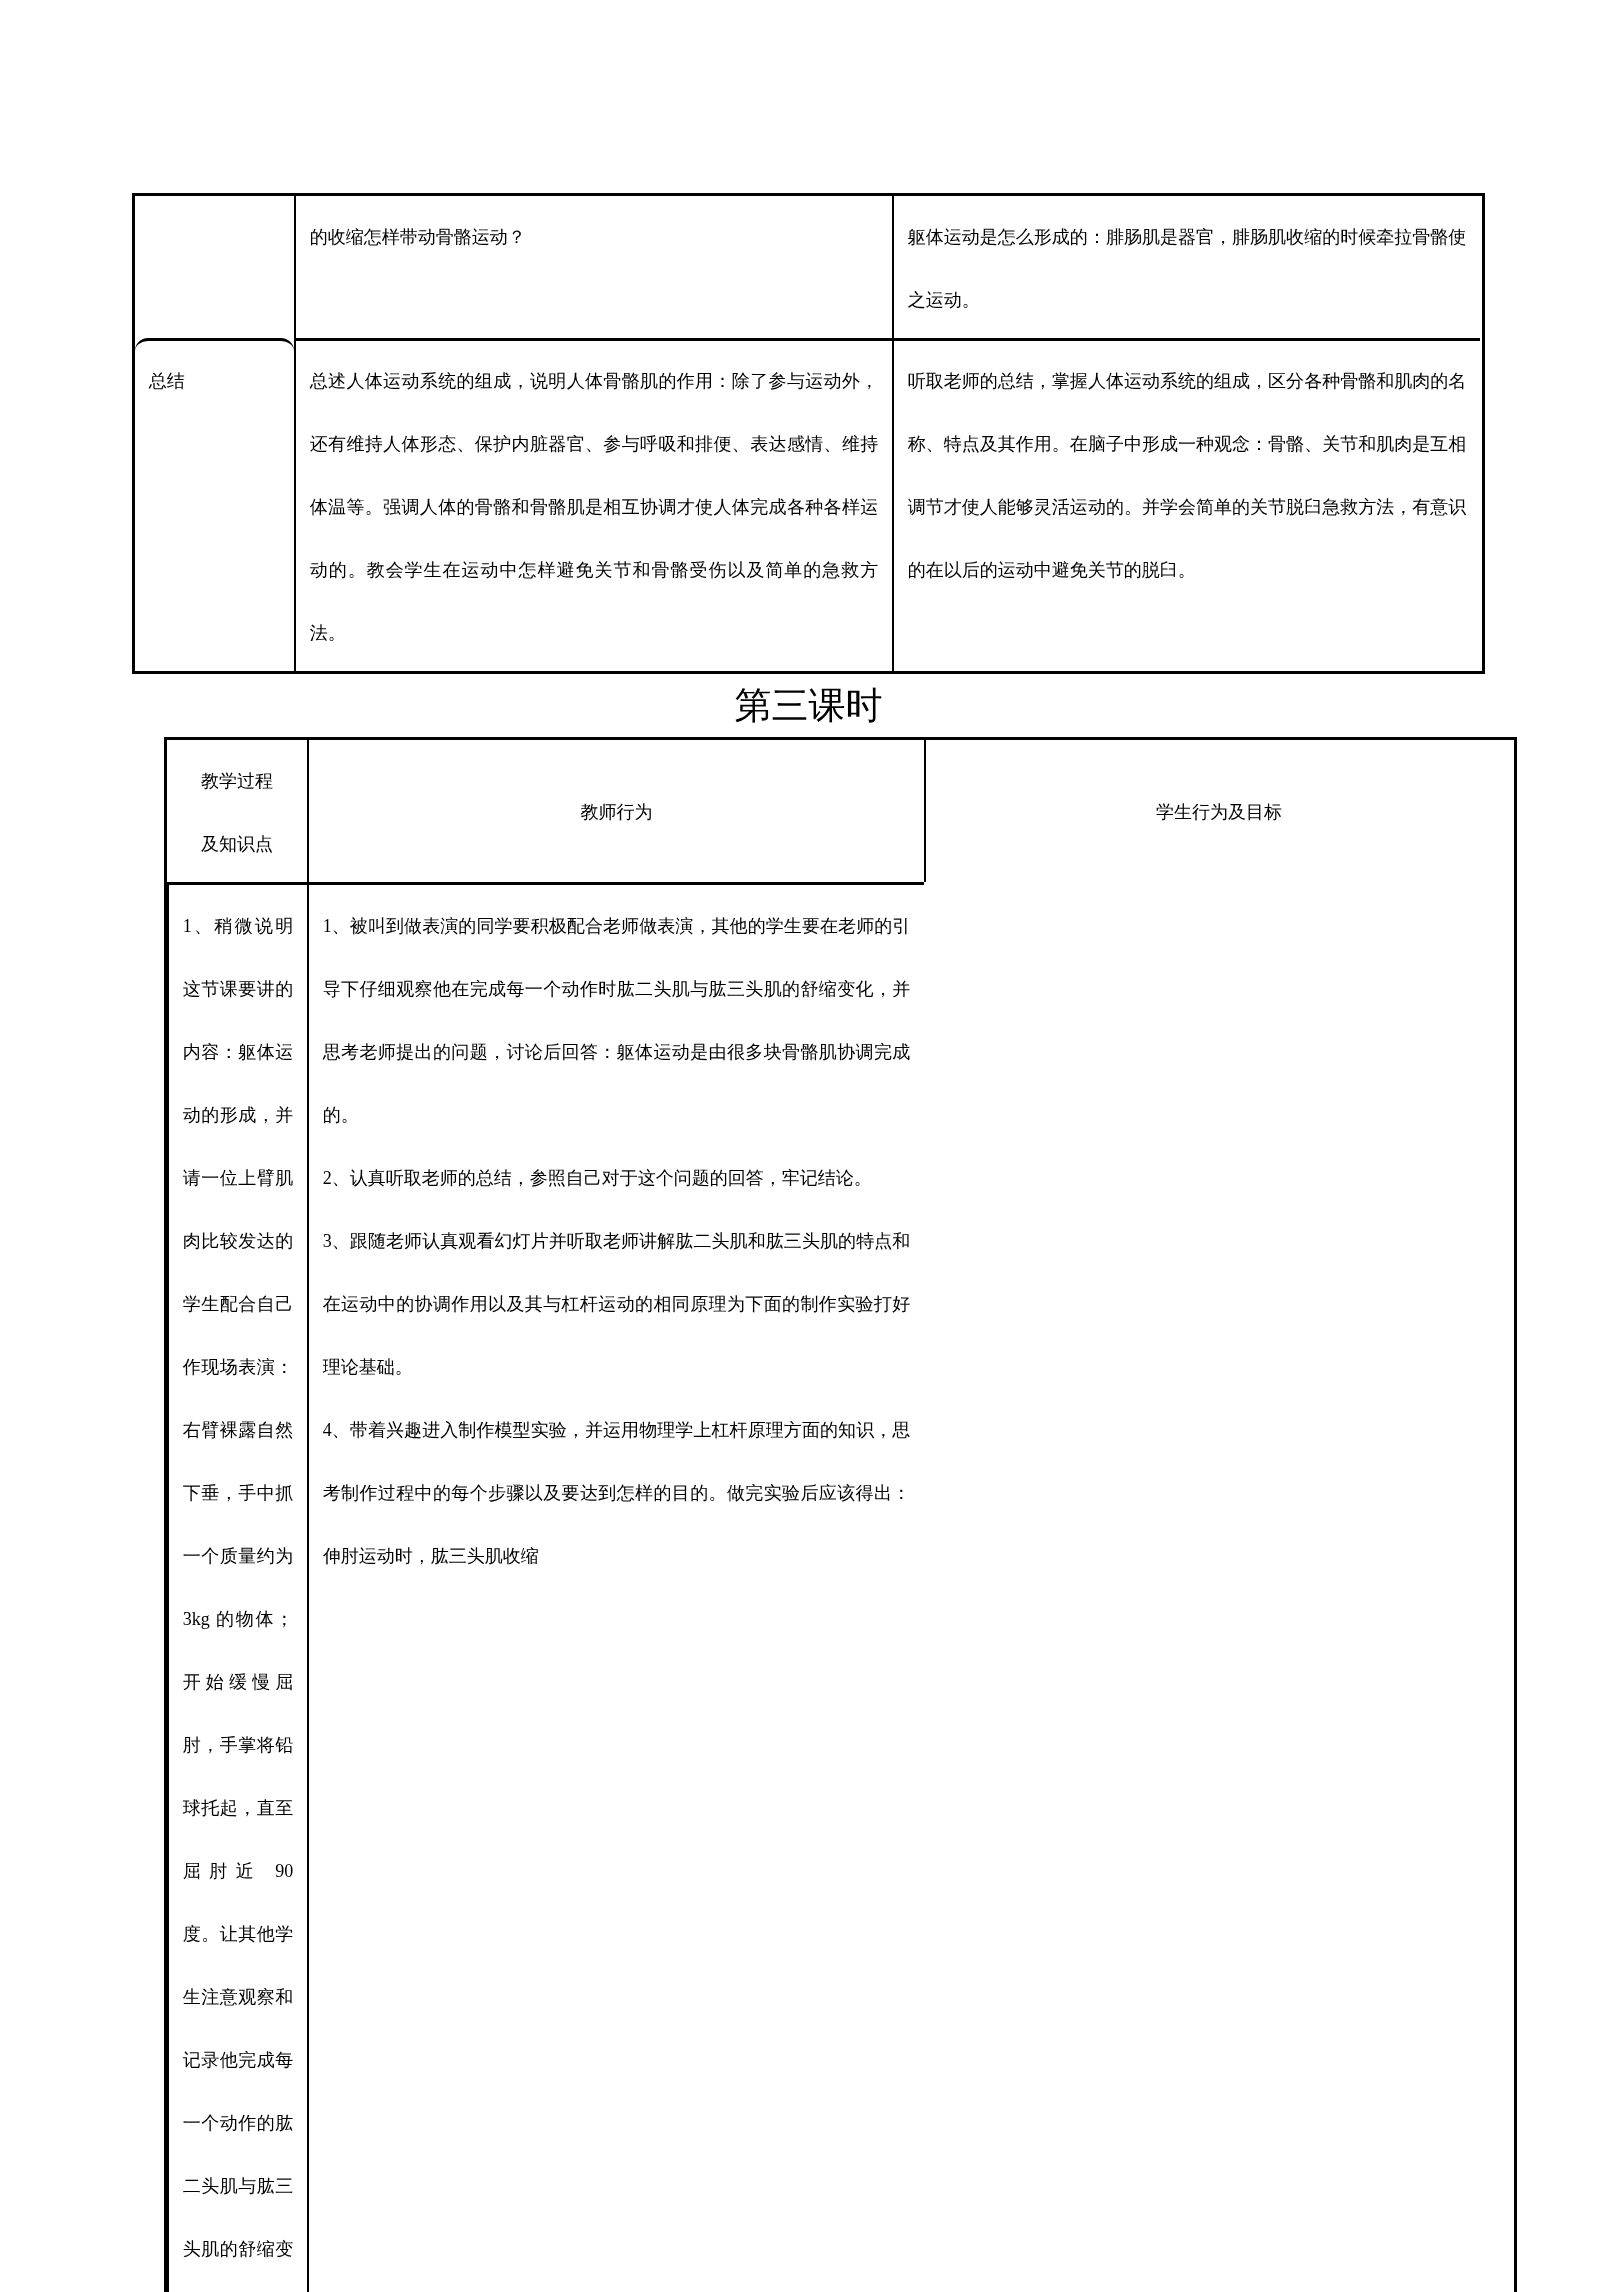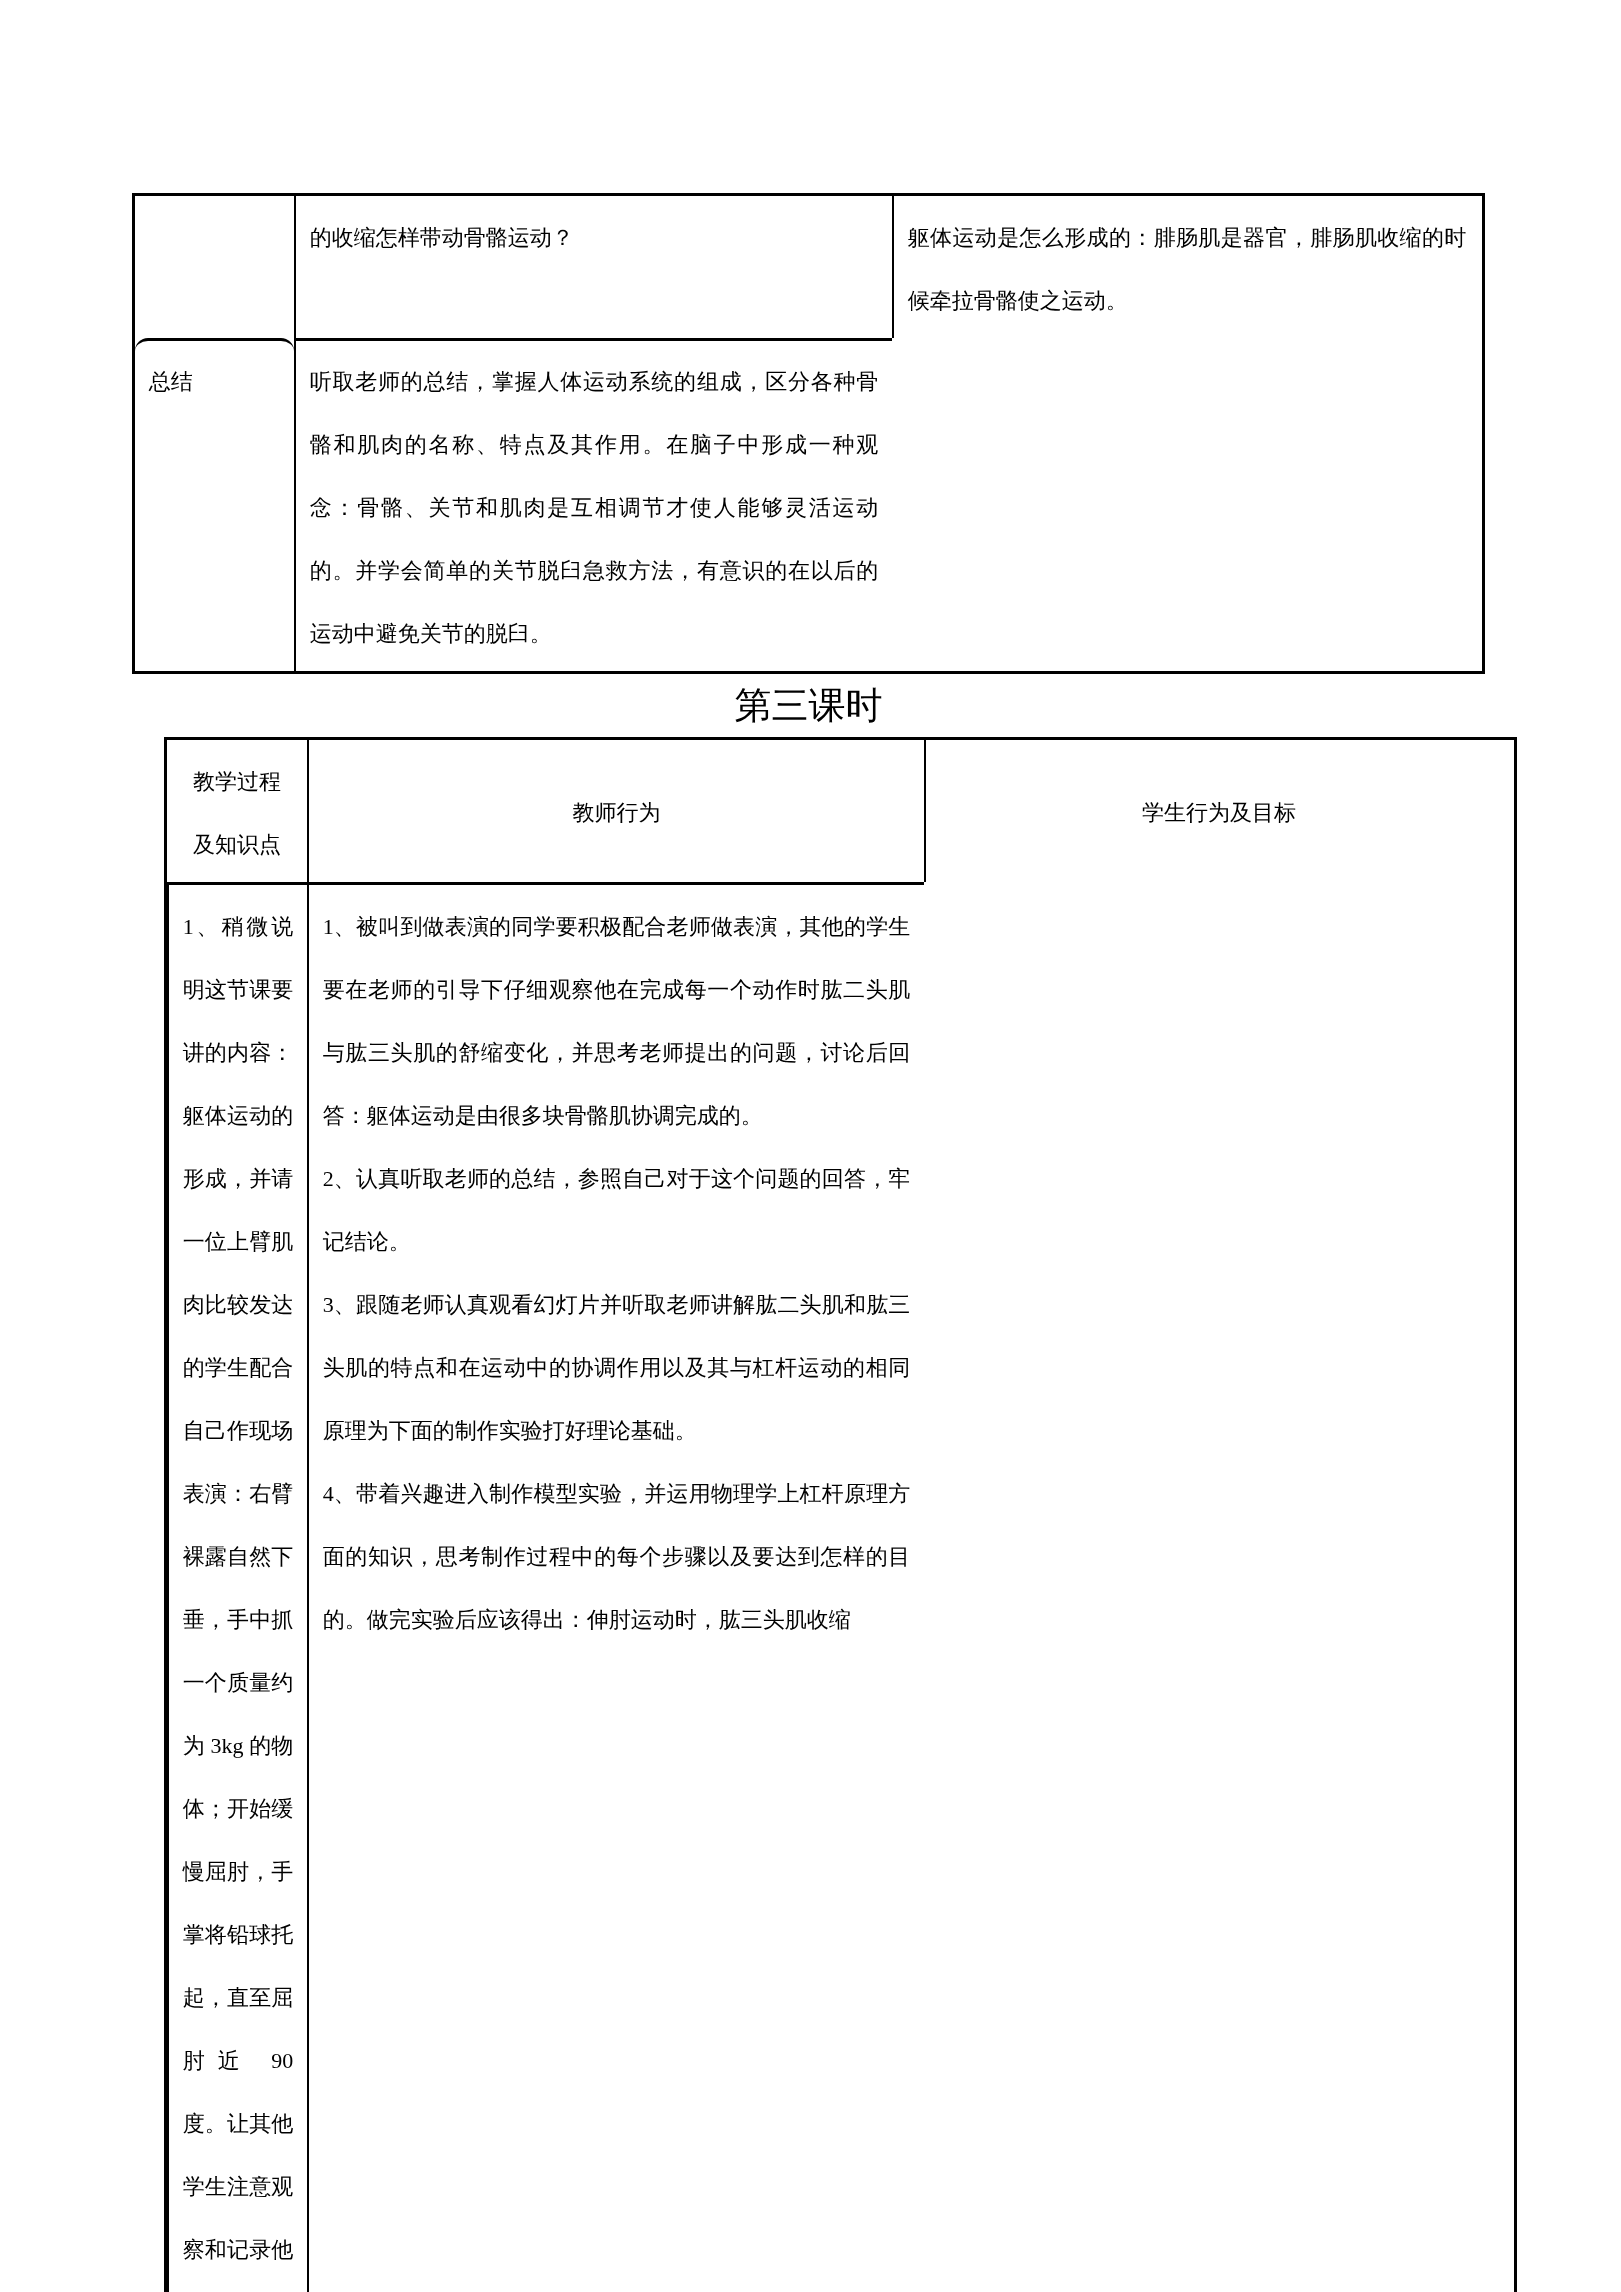--- a/index.html
+++ b/index.html
@@ -20,21 +20,21 @@
   .tbl{
     display:grid;
     border:3.9px solid #000;
     background:#fff;
     box-sizing:border-box;
     width:1353px;
   }
   .t1{grid-template-columns:159px 598px 588px;}
   .t2{grid-template-columns:140px 617px 588px;margin-left:32px;}
   .cell{
-    font-size:22px;
+    font-size:18px;
     line-height:63px;
     text-align:justify;
     white-space:pre-wrap;
     padding:9.8px 13.7px 5.9px 13.7px;
     box-sizing:border-box;
     overflow:hidden;
     font-family:Liberation Serif, serif;
   }
   .bl{border-left:2.9px solid #000;}
   .bt{border-top:3.9px solid #000;}
@@ -74,20 +74,21 @@
 <div class="page">
   <div class="content">
 
     <div class="tbl t1">
 
       <div class="cell label-cell rowA"></div>
       <div class="cell bl rowA">的收缩怎样带动骨骼运动？</div>
       <div class="cell bl rowA">躯体运动是怎么形成的：腓肠肌是器官，腓肠肌收缩的时候牵拉骨骼使之运动。</div>
 
       <div class="cell label-cell bt">总结</div>
+      <div class="cell bl bt">总述人体运动系统的组成，说明人体骨骼肌的作用：除了参与运动外，还有维持人体形态、保护内脏器官、参与呼吸和排便、表达感情、维持体温等。强调人体的骨骼和骨骼肌是相互协调才使人体完成各种各样运动的。教会学生在运动中怎样避免关节和骨骼受伤以及简单的急救方法。</div>
       <div class="cell bl bt">听取老师的总结，掌握人体运动系统的组成，区分各种骨骼和肌肉的名称、特点及其作用。在脑子中形成一种观念：骨骼、关节和肌肉是互相调节才使人能够灵活运动的。并学会简单的关节脱臼急救方法，有意识的在以后的运动中避免关节的脱臼。</div>
     </div>
 
     <div class="doc-title">第三课时</div>
 
     <div class="tbl t2">
 
       <div class="cell head-label">教学过程及知识点</div>
       <div class="cell bl head-center">教师行为</div>
       <div class="cell bl head-center">学生行为及目标</div>

